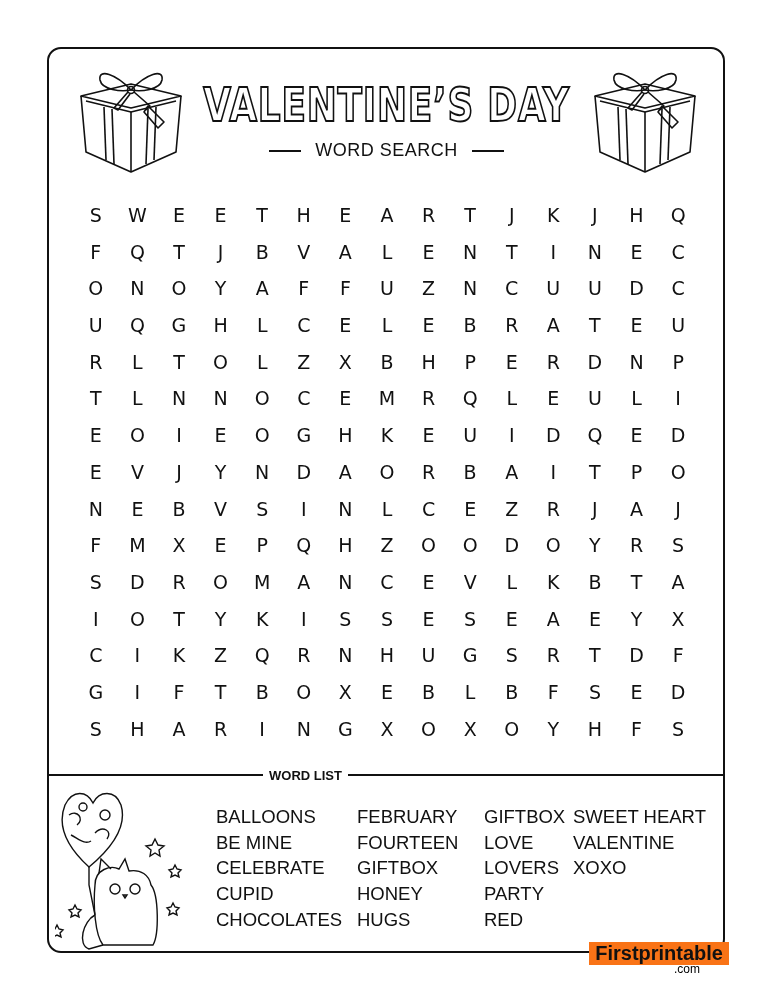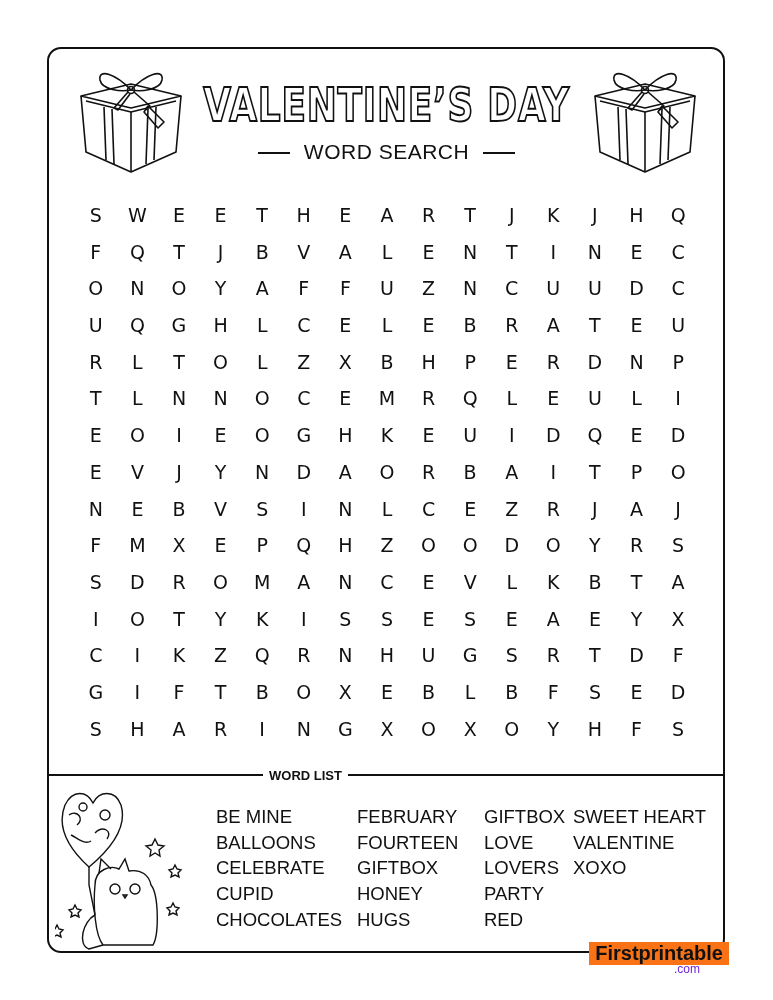--- a/index.html
+++ b/index.html
@@ -1,29 +1,29 @@
 <!DOCTYPE html>
 <html><head>
 <meta charset="utf-8">
 <style>
   html,body{margin:0;padding:0;background:#fff;}
   body{width:773px;height:1000px;position:relative;font-family:"Liberation Sans","DejaVu Sans",sans-serif;color:#111;overflow:hidden;}
   .frame{position:absolute;left:47px;top:47px;width:678px;height:906px;border:2px solid #111;border-radius:14px;box-sizing:border-box;}
   .title{position:absolute;left:0;width:773px;top:78px;text-align:center;font-family:"DejaVu Sans","Liberation Sans",sans-serif;font-weight:bold;font-size:46px;letter-spacing:1px;color:#fff;-webkit-text-stroke:2px #111;transform:scaleX(0.78);transform-origin:center;}
-  .subtitle{position:absolute;left:0;width:773px;top:140px;text-align:center;font-size:21px;letter-spacing:0.5px;}
+  .subtitle{position:absolute;left:0;width:773px;top:140px;text-align:center;font-size:18px;letter-spacing:0.5px;}
   .subtitle .dash{display:inline-block;width:32px;height:2px;background:#111;vertical-align:middle;margin:0 14px;}
   .gift{position:absolute;top:64px;}
   .grid{position:absolute;left:75px;top:200px;display:grid;grid-template-columns:repeat(15,41.6px);grid-auto-rows:36.7px;}
   .cell{text-align:center;font-size:19px;line-height:30px;font-family:"DejaVu Sans","Liberation Sans",sans-serif;}
   .divider{position:absolute;left:47px;width:678px;top:774px;height:2px;background:#111;}
   .wl-label{position:absolute;left:0;width:611px;top:766px;text-align:center;}
   .wl-label span{background:#fff;padding:0 6px;font-size:13px;font-weight:bold;}
   .words{position:absolute;top:804px;font-size:18.5px;line-height:25.7px;}
   .brand{position:absolute;right:44px;top:942px;background:#f97316;padding:0 6px;font-weight:bold;font-size:20px;}
-  .brand-com{position:absolute;left:674px;top:962px;font-size:12px;color:#6d28d9;}
+  .brand-com{position:absolute;left:674px;top:962px;font-size:12px;color:#000000;}
   .cat{position:absolute;left:55px;top:785px;}
 </style>
 </head>
 <body>
 
 <div class="frame"></div>
 
 <svg class="gift" style="left:76px" width="110" height="112" viewBox="0 0 110 112">
   <g fill="none" stroke="#111" stroke-width="1.6" stroke-linejoin="round">
     <path d="M5 32 L55 20 L105 32 L55 44 Z"></path>
@@ -314,22 +314,22 @@
     <path d="M40 130 C28 136 22 160 34 164 L48 160"></path>
     <path d="M100 54 l3 6 6 1 -5 4 1 6 -5 -3 -5 3 1 -6 -5 -4 6 -1 Z"></path>
     <path d="M20 120 l2 4 4 1 -3 3 1 4 -4 -2 -4 2 1 -4 -3 -3 4 -1 Z"></path>
     <path d="M120 80 l2 4 4 1 -3 3 1 4 -4 -2 -4 2 1 -4 -3 -3 4 -1 Z"></path>
     <path d="M118 118 l2 4 4 1 -3 3 1 4 -4 -2 -4 2 1 -4 -3 -3 4 -1 Z"></path>
     <path d="M2 140 l2 4 4 1 -3 3 1 4 -4 -2 -4 2 1 -4 -3 -3 4 -1 Z"></path>
   </g>
 </svg>
 
 <div class="words" style="left:216px">
+  <div>BALLOONS</div>
   <div>BE MINE</div>
-  <div>BALLOONS</div>
   <div>CELEBRATE</div>
   <div>CUPID</div>
   <div>CHOCOLATES</div>
 </div>
 <div class="words" style="left:357px">
   <div>FEBRUARY</div>
   <div>FOURTEEN</div>
   <div>GIFTBOX</div>
   <div>HONEY</div>
   <div>HUGS</div>

